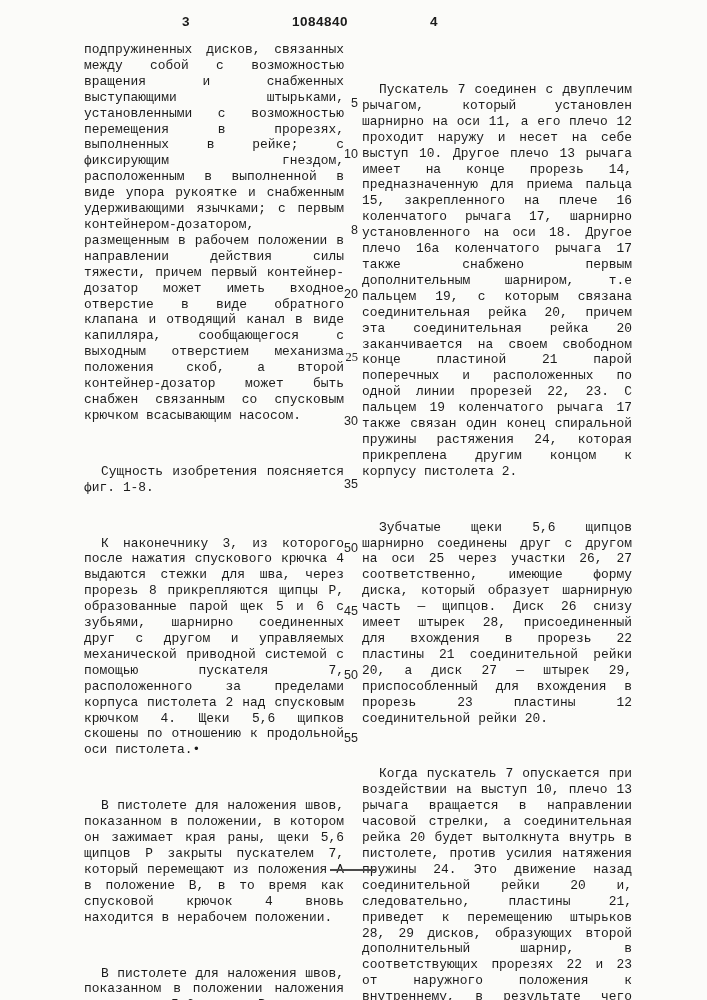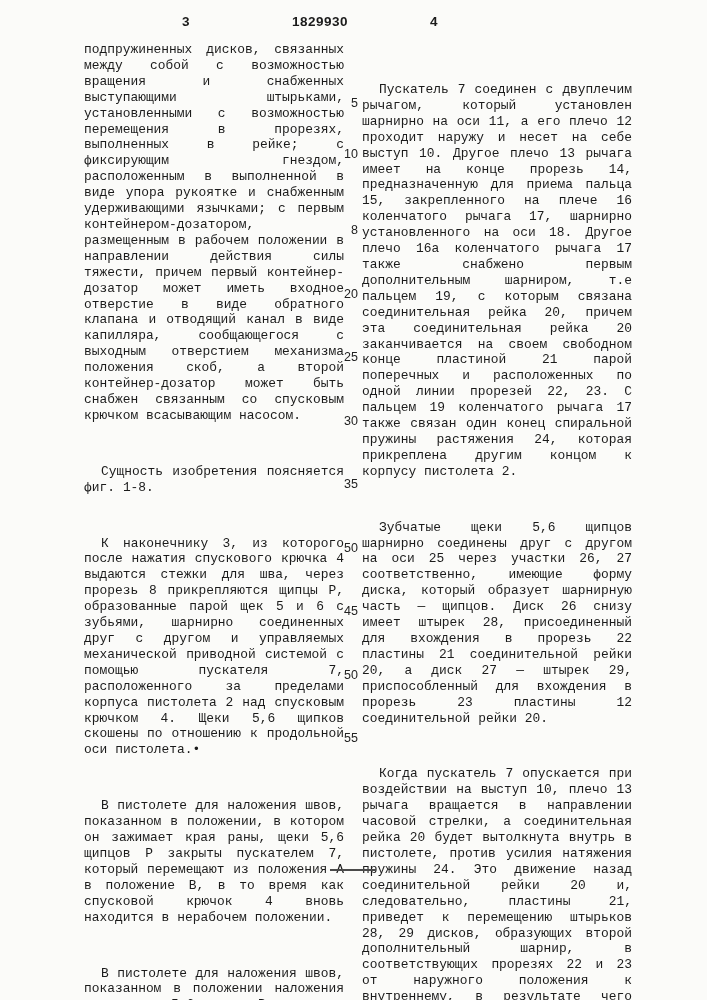--- a/index.html
+++ b/index.html
@@ -67,38 +67,38 @@
     background: #4a4a4a;
   }
 </style>
 </head>
 <body>
 
 <div class="page">
 
   <div class="page-header">
     <span class="h-left">3</span>
-    <span class="h-center">1829930</span>
+    <span class="h-center">1084840</span>
     <span class="h-right">4</span>
   </div>
 
   <div class="col col-left" lang="ru">
       <p class="para">подпружиненных дисков, связанных между собой с возможностью вращения и снабженных выступающими штырьками, установленными с возможностью перемещения в прорезях, выполненных в рейке; с фиксирующим гнездом, расположенным в выполненной в виде упора рукоятке и снабженным удерживающими язычками; с первым контейнером-дозатором, размещенным в рабочем положении в направлении действия силы тяжести, причем первый контейнер-дозатор может иметь входное отверстие в виде обратного клапана и отводящий канал в виде капилляра, сообщающегося с выходным отверстием механизма положения скоб, а второй контейнер-дозатор может быть снабжен связанным со спусковым крючком всасывающим насосом.</p>
       <p class="para indent">Сущность изобретения поясняется фиг. 1-8.</p>
       <p class="para indent">К наконечнику 3, из которого после нажатия спускового крючка 4 выдаются стежки для шва, через прорезь 8 прикрепляются щипцы Р, образованные парой щек 5 и 6 с зубьями, шарнирно соединенных друг с другом и управляемых механической приводной системой с помощью пускателя 7, расположенного за пределами корпуса пистолета 2 над спусковым крючком 4. Щеки 5,6 щипков скошены по отношению к продольной оси пистолета.•</p>
       <p class="para indent">В пистолете для наложения швов, показанном в положении, в котором он зажимает края раны, щеки 5,6 щипцов Р закрыты пускателем 7, который перемещают из положения А в положение В, в то время как спусковой крючок 4 вновь находится в нерабочем положении.</p>
       <p class="para indent">В пистолете для наложения швов, показанном в положении наложения швов; щеки 5,6 щипцов Р находятся в закрытом положении, в котором они всегда удерживают края раны между ними, при этом спусковой крючок 4 перемещен из положения С в положение D, в результате чего стежок S шва накладывается на сведенные края раны, обеспечивая посредством этого сшивание раны. Пускатель 7, проникающий в корпус 2 пистолета для наложения швов сквозь прорезь 9, снабжен на наружном конце выступом 10, предназначенным для упора пальца хирурга.</p>
     </div>
 
   <div class="gutter">
       <span class="line-num" style="top: 96px;">5</span>
       <span class="line-num" style="top: 147px;">10</span>
       <span class="line-num" style="top: 223px;">8</span>
       <span class="line-num" style="top: 286.5px;">20</span>
-      <span class="line-num" style="top: 350px;">25</span>
+      <span class="line-num" style="top: 350px; font-family: Liberation Serif, serif;">25</span>
       <span class="line-num" style="top: 413.5px;">30</span>
       <span class="line-num" style="top: 477px;">35</span>
       <span class="line-num" style="top: 540.5px;">50</span>
       <span class="line-num" style="top: 604px;">45</span>
       <span class="line-num" style="top: 667.5px;">50</span>
       <span class="line-num" style="top: 731px;">55</span>
     </div>
 
   <div class="col col-right" lang="ru">
       <p class="para indent">Пускатель 7 соединен с двуплечим рычагом, который установлен шарнирно на оси 11, а его плечо 12 проходит наружу и несет на себе выступ 10. Другое плечо 13 рычага имеет на конце прорезь 14, предназначенную для приема пальца 15, закрепленного на плече 16 коленчатого рычага 17, шарнирно установленного на оси 18. Другое плечо 16а коленчатого рычага 17 также снабжено первым дополнительным шарниром, т.е пальцем 19, с которым связана соединительная рейка 20, причем эта соединительная рейка 20 заканчивается на своем свободном конце пластиной 21 парой поперечных и расположенных по одной линии прорезей 22, 23. С пальцем 19 коленчатого рычага 17 также связан один конец спиральной пружины растяжения 24, которая прикреплена другим концом к корпусу пистолета 2.</p>

